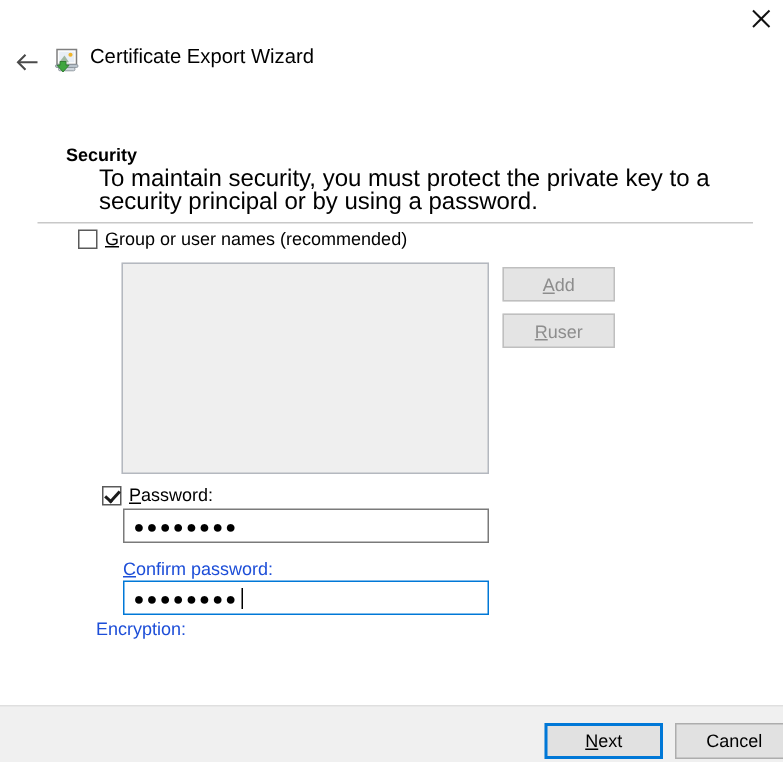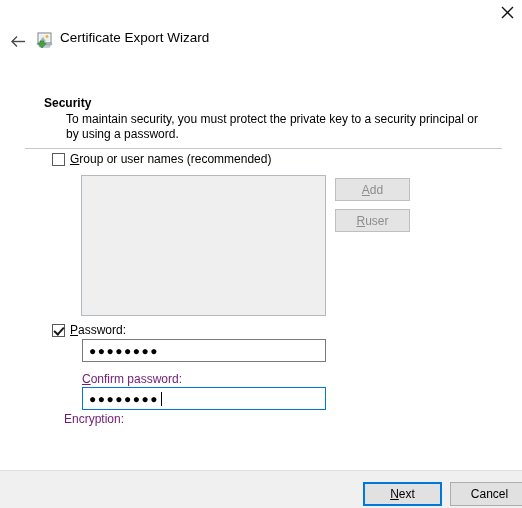--- a/index.html
+++ b/index.html
@@ -75,21 +75,21 @@
     position: absolute;
     left: 44px; top: 26px;
     font-size: 12px;
     font-weight: bold;
     color: #000000;
   }
   .section-desc {
     position: absolute;
     left: 66px; top: 42px;
     width: 418px;
-    font-size: 12px;
+    font-size: 16px;
     line-height: 15px;
     color: #000000;
   }
   .hr {
     position: absolute;
     left: 25px; top: 78px;
     width: 477px;
     height: 1px;
     background: #c8c8c8;
   }
@@ -174,21 +174,21 @@
     width: 1px;
     height: 14px;
     background: #000;
     margin-left: 2px;
     letter-spacing: 0;
   }
 
   .lbl {
     position: absolute;
     font-size: 12px;
-    color: #701a75;
+    color: #1d4ed8;
     white-space: nowrap;
   }
 
   
   .combo {
     position: absolute;
     left: 126px; top: 419px;
     width: 124px; height: 22px;
     background: linear-gradient(to bottom, #fdfdfd 0%, #f2f2f2 100%);
     border: 1px solid #acacac;
@@ -291,21 +291,21 @@
 
   <div class="side-btn add">
       <span class="acc">A</span>
       <span>dd</span>
     </div>
   <div class="side-btn remove">
       <span class="acc">R</span>
       <span>user</span>
     </div>
 
-  <div class="cb-row" style="left:52px; top:253px;">
+  <div class="cb-row" style="left:68px; top:253px;">
     <span class="cb checked" id="cb-password"></span>
     <span class="cb-label"><span class="acc">P</span><span>assword:</span></span>
   </div>
 
   <div class="field" style="left:82px; top:269px; width:244px;">
     <span>●●●●●●●●</span>
   </div>
 
   <div class="lbl" style="left:82px; top:302px;"><span class="acc">C</span><span>onfirm password:</span></div>
 

